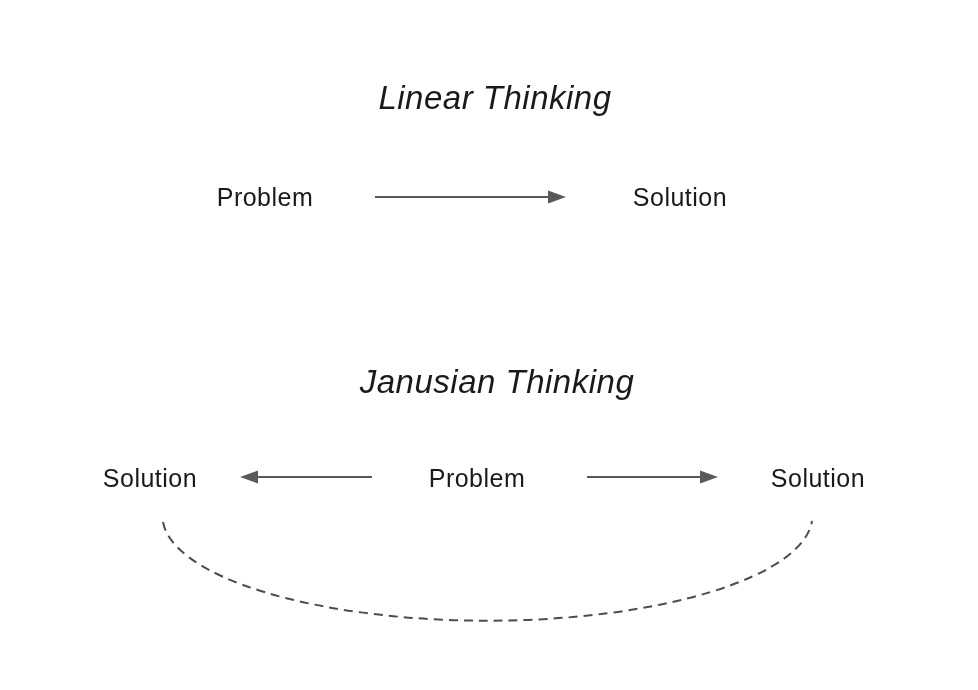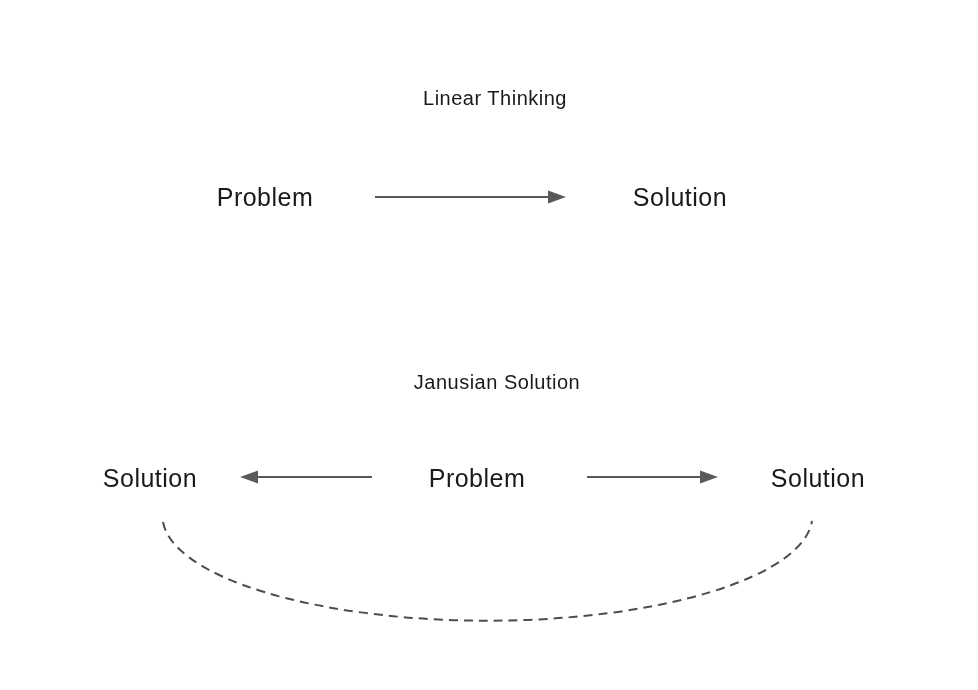--- a/index.html
+++ b/index.html
@@ -26,21 +26,22 @@
     color: var(--text);
     font-size: 25px;
     font-weight: 400;
     letter-spacing: 0.5px;
     white-space: nowrap;
   }
   .section-title {
     position: absolute;
     transform: translate(-50%, -50%);
     color: var(--text);
-    font-size: 20px;
+    font-size: 33px;
+    font-style: italic;
     font-weight: 400;
     letter-spacing: 0.5px;
     white-space: nowrap;
   }
   svg.overlay {
     position: absolute;
     left: 0; top: 0;
     width: 978px; height: 690px;
     pointer-events: none;
   }
@@ -78,19 +79,19 @@
     <path class="dashed-curve-path" d="M 163 522 A 325 105 0 0 0 812 521"></path>
   </svg>
 
   <div>
     <div class="section-title" style="left:495px; top:98px;">Linear Thinking</div>
     <div class="label" style="left:265px; top:197px;">Problem</div>
     <div class="label" style="left:680px; top:197px;">Solution</div>
   </div>
 
   <div>
-    <div class="section-title" style="left:497px; top:382px;">Janusian Solution</div>
+    <div class="section-title" style="left:497px; top:382px;">Janusian Thinking</div>
     <div class="label" style="left:150px; top:478px;">Solution</div>
     <div class="label" style="left:477px; top:478px;">Problem</div>
     <div class="label" style="left:818px; top:478px;">Solution</div>
   </div>
 
 </div>
 
 </body></html>

